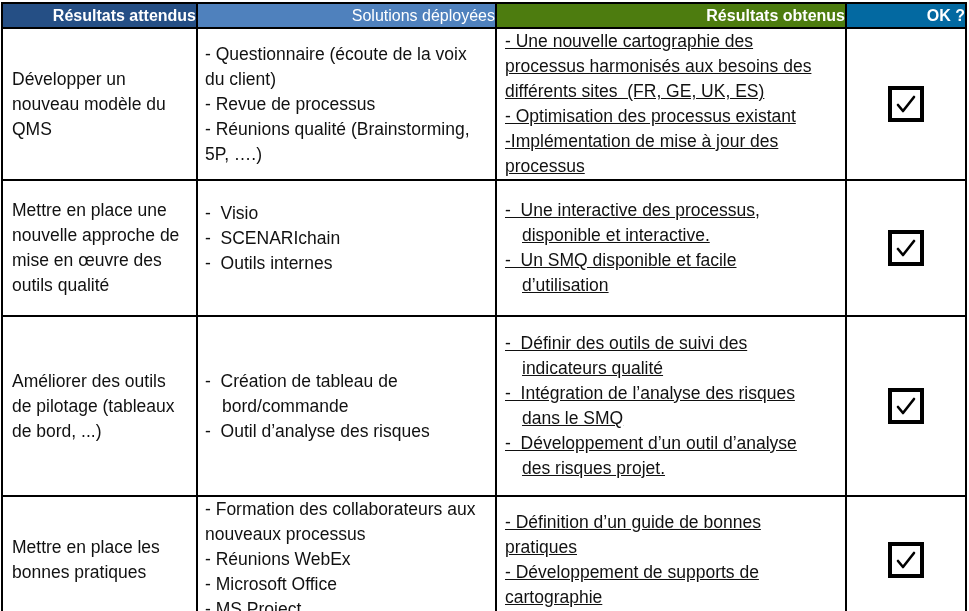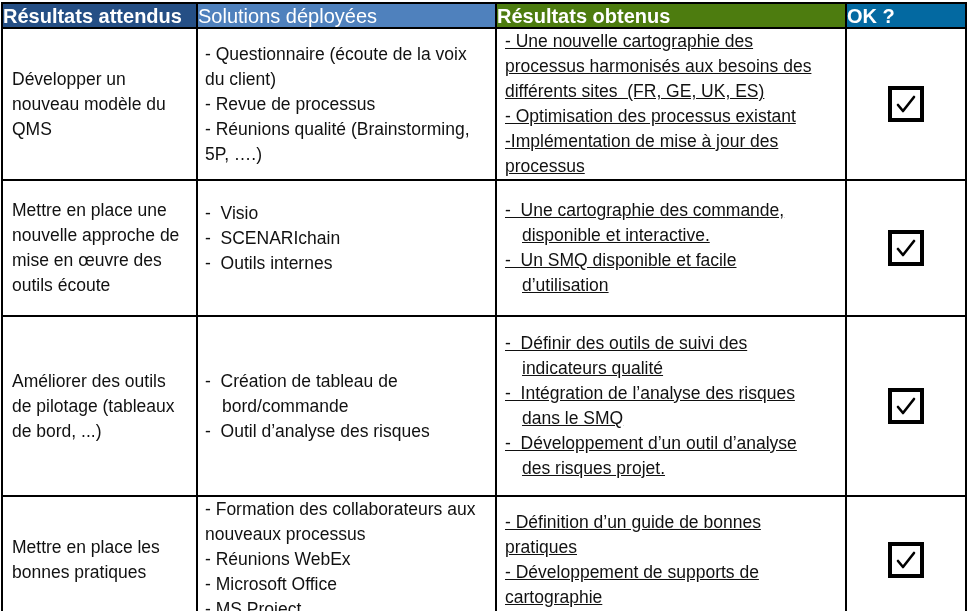--- a/index.html
+++ b/index.html
@@ -6,21 +6,21 @@
   body { width:969px; height:611px; overflow:hidden; font-family:"Liberation Sans", sans-serif; }
   .tbl {
     position:absolute; left:1px; top:2px;
     border-collapse:collapse; table-layout:fixed;
     width:964px;
   }
   .tbl td, .tbl th {
     border:2px solid #000; padding:0; vertical-align:middle;
   }
   .tbl th {
-    height:23px; font-size:20px; line-height:20px; font-weight:normal; color:#ffffff; text-align:left;
+    height:23px; font-size:16px; line-height:20px; font-weight:normal; color:#ffffff; text-align:right;
   }
   .th1 { background:#254f85; font-weight:bold !important; }
   .th2 { background:#4f81bd; }
   .th3 { background:#4d7c0f; font-weight:bold !important; }
   .th4 { background:#0369a1; font-weight:bold !important; }
   .cell { font-size:17.5px; line-height:25px; color:#111; }
   .c1 { padding:0 4px 0 9px !important; }
   .c2 { padding:0 4px 0 7px !important; }
   .c3 { padding:0 4px 0 8px !important;text-decoration:underline; }
   .line { display:block; white-space:nowrap; }
@@ -83,29 +83,29 @@
             </svg>
         </span>
       </td>
     </tr>
 
     <tr class="r2">
       <td class="cell c1">
         <span class="line">Mettre en place une</span>
         <span class="line">nouvelle approche de</span>
         <span class="line">mise en œuvre des</span>
-        <span class="line">outils écoute</span>
+        <span class="line">outils qualité</span>
       </td>
       <td class="cell c2" style="vertical-align:top;padding-top:20px !important">
         <span class="line" style="white-space:pre">-  Visio</span>
         <span class="line" style="white-space:pre">-  SCENARIchain</span>
         <span class="line" style="white-space:pre">-  Outils internes</span>
       </td>
       <td class="cell c3">
-        <span class="line" style="white-space:pre">-  Une cartographie des commande,</span>
+        <span class="line" style="white-space:pre">-  Une interactive des processus,</span>
         <span class="line" style="padding-left:17px">disponible et interactive.</span>
         <span class="line" style="white-space:pre">-  Un SMQ disponible et facile</span>
         <span class="line" style="padding-left:17px">d’utilisation</span>
       </td>
       <td class="cell ok">
         <span class="chk">
           <svg width="22" height="20" viewBox="0 0 22 20">
               <path d="M3 11 L8 17 L19 3" fill="none" stroke="#000" stroke-width="2.6" stroke-linecap="round" stroke-linejoin="round"></path>
             </svg>
         </span>

